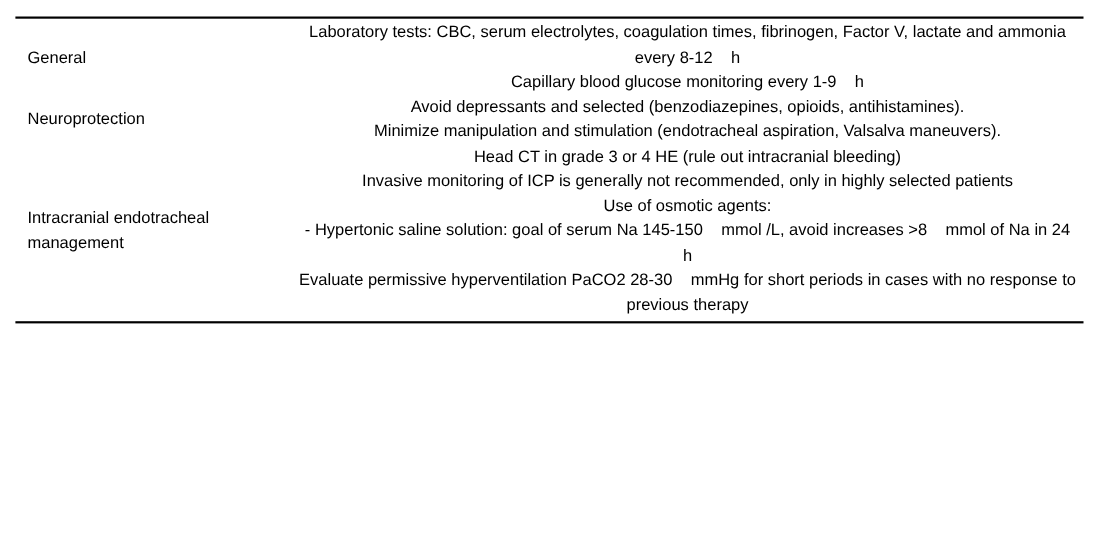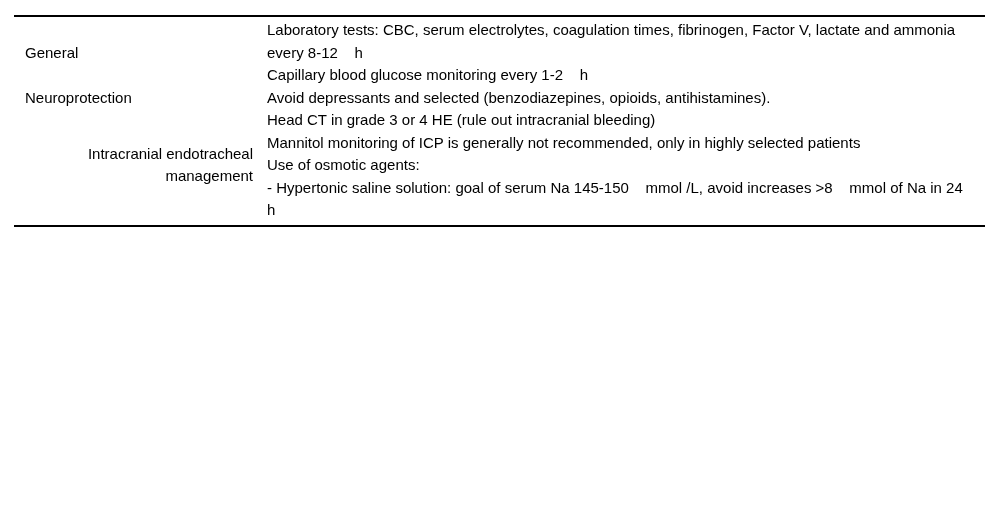--- a/index.html
+++ b/index.html
@@ -35,62 +35,64 @@
     align-items: stretch;
   }
   .cat-cell {
     width: 253px;
     min-width: 253px;
     box-sizing: border-box;
     padding-left: 11px;
     padding-right: 14px;
     display: flex;
     align-items: center;
-    text-align: right;
   }
   .items-cell {
     flex: 1;
     min-width: 0;
     padding-right: 2px;
+    text-align: center;
   }
   .item {
     white-space: pre-wrap;
   }
 </style>
 </head>
 <body>
 
 <div class="page">
   <div class="table-wrap">
 
     <div class="trow">
       <div class="cat-cell">
         <span>General</span>
       </div>
       <div class="items-cell">
           <div class="item">Laboratory tests: CBC, serum electrolytes, coagulation times, fibrinogen, Factor V, lactate and ammonia every 8-12    h</div>
-          <div class="item">Capillary blood glucose monitoring every 1-2    h</div>
+          <div class="item">Capillary blood glucose monitoring every 1-9    h</div>
         </div>
     </div>
 
     <div class="trow">
       <div class="cat-cell">
         <span>Neuroprotection</span>
       </div>
       <div class="items-cell">
           <div class="item">Avoid depressants and selected (benzodiazepines, opioids, antihistamines).</div>
+          <div class="item">Minimize manipulation and stimulation (endotracheal aspiration, Valsalva maneuvers).</div>
         </div>
     </div>
 
     <div class="trow">
       <div class="cat-cell">
         <span>Intracranial endotracheal management</span>
       </div>
       <div class="items-cell">
           <div class="item">Head CT in grade 3 or 4 HE (rule out intracranial bleeding)</div>
-          <div class="item">Mannitol monitoring of ICP is generally not recommended, only in highly selected patients</div>
+          <div class="item">Invasive monitoring of ICP is generally not recommended, only in highly selected patients</div>
           <div class="item">Use of osmotic agents:</div>
           <div class="item">- Hypertonic saline solution: goal of serum Na 145-150    mmol /L, avoid increases &gt;8    mmol of Na in 24    h</div>
+          <div class="item">Evaluate permissive hyperventilation PaCO2 28-30    mmHg for short periods in cases with no response to previous therapy</div>
         </div>
     </div>
 
   </div>
 </div>
 
 </body></html>

